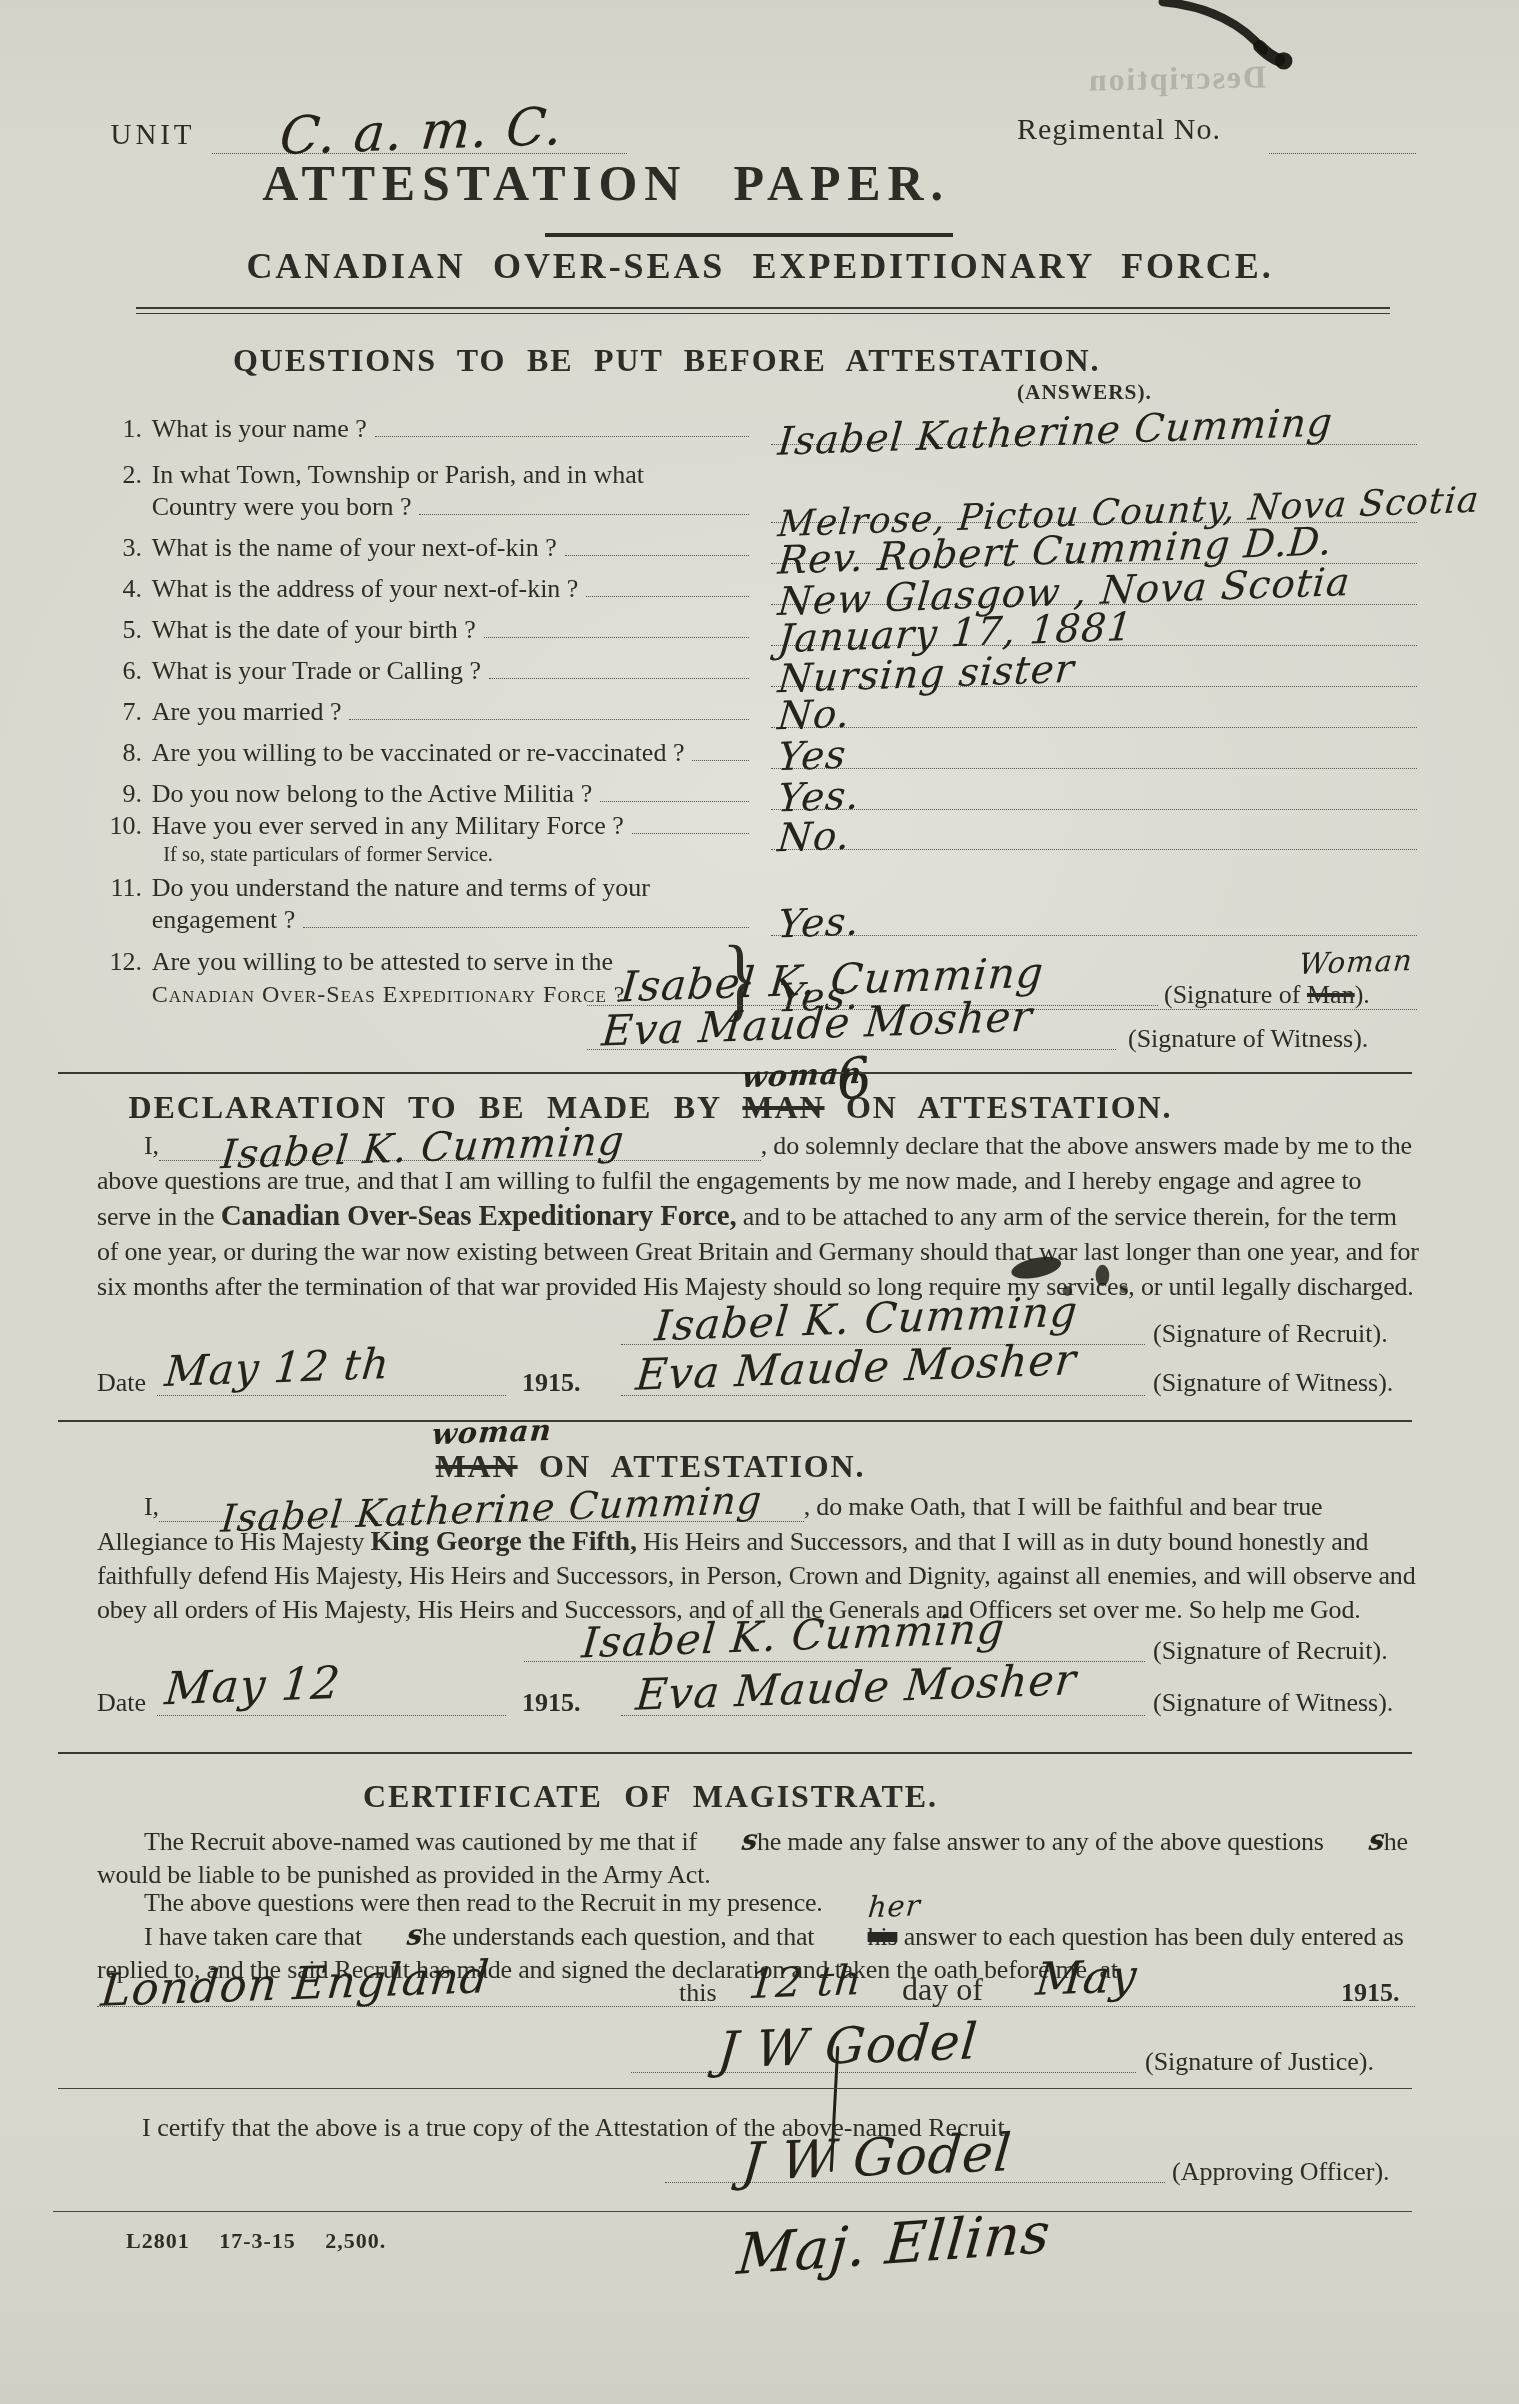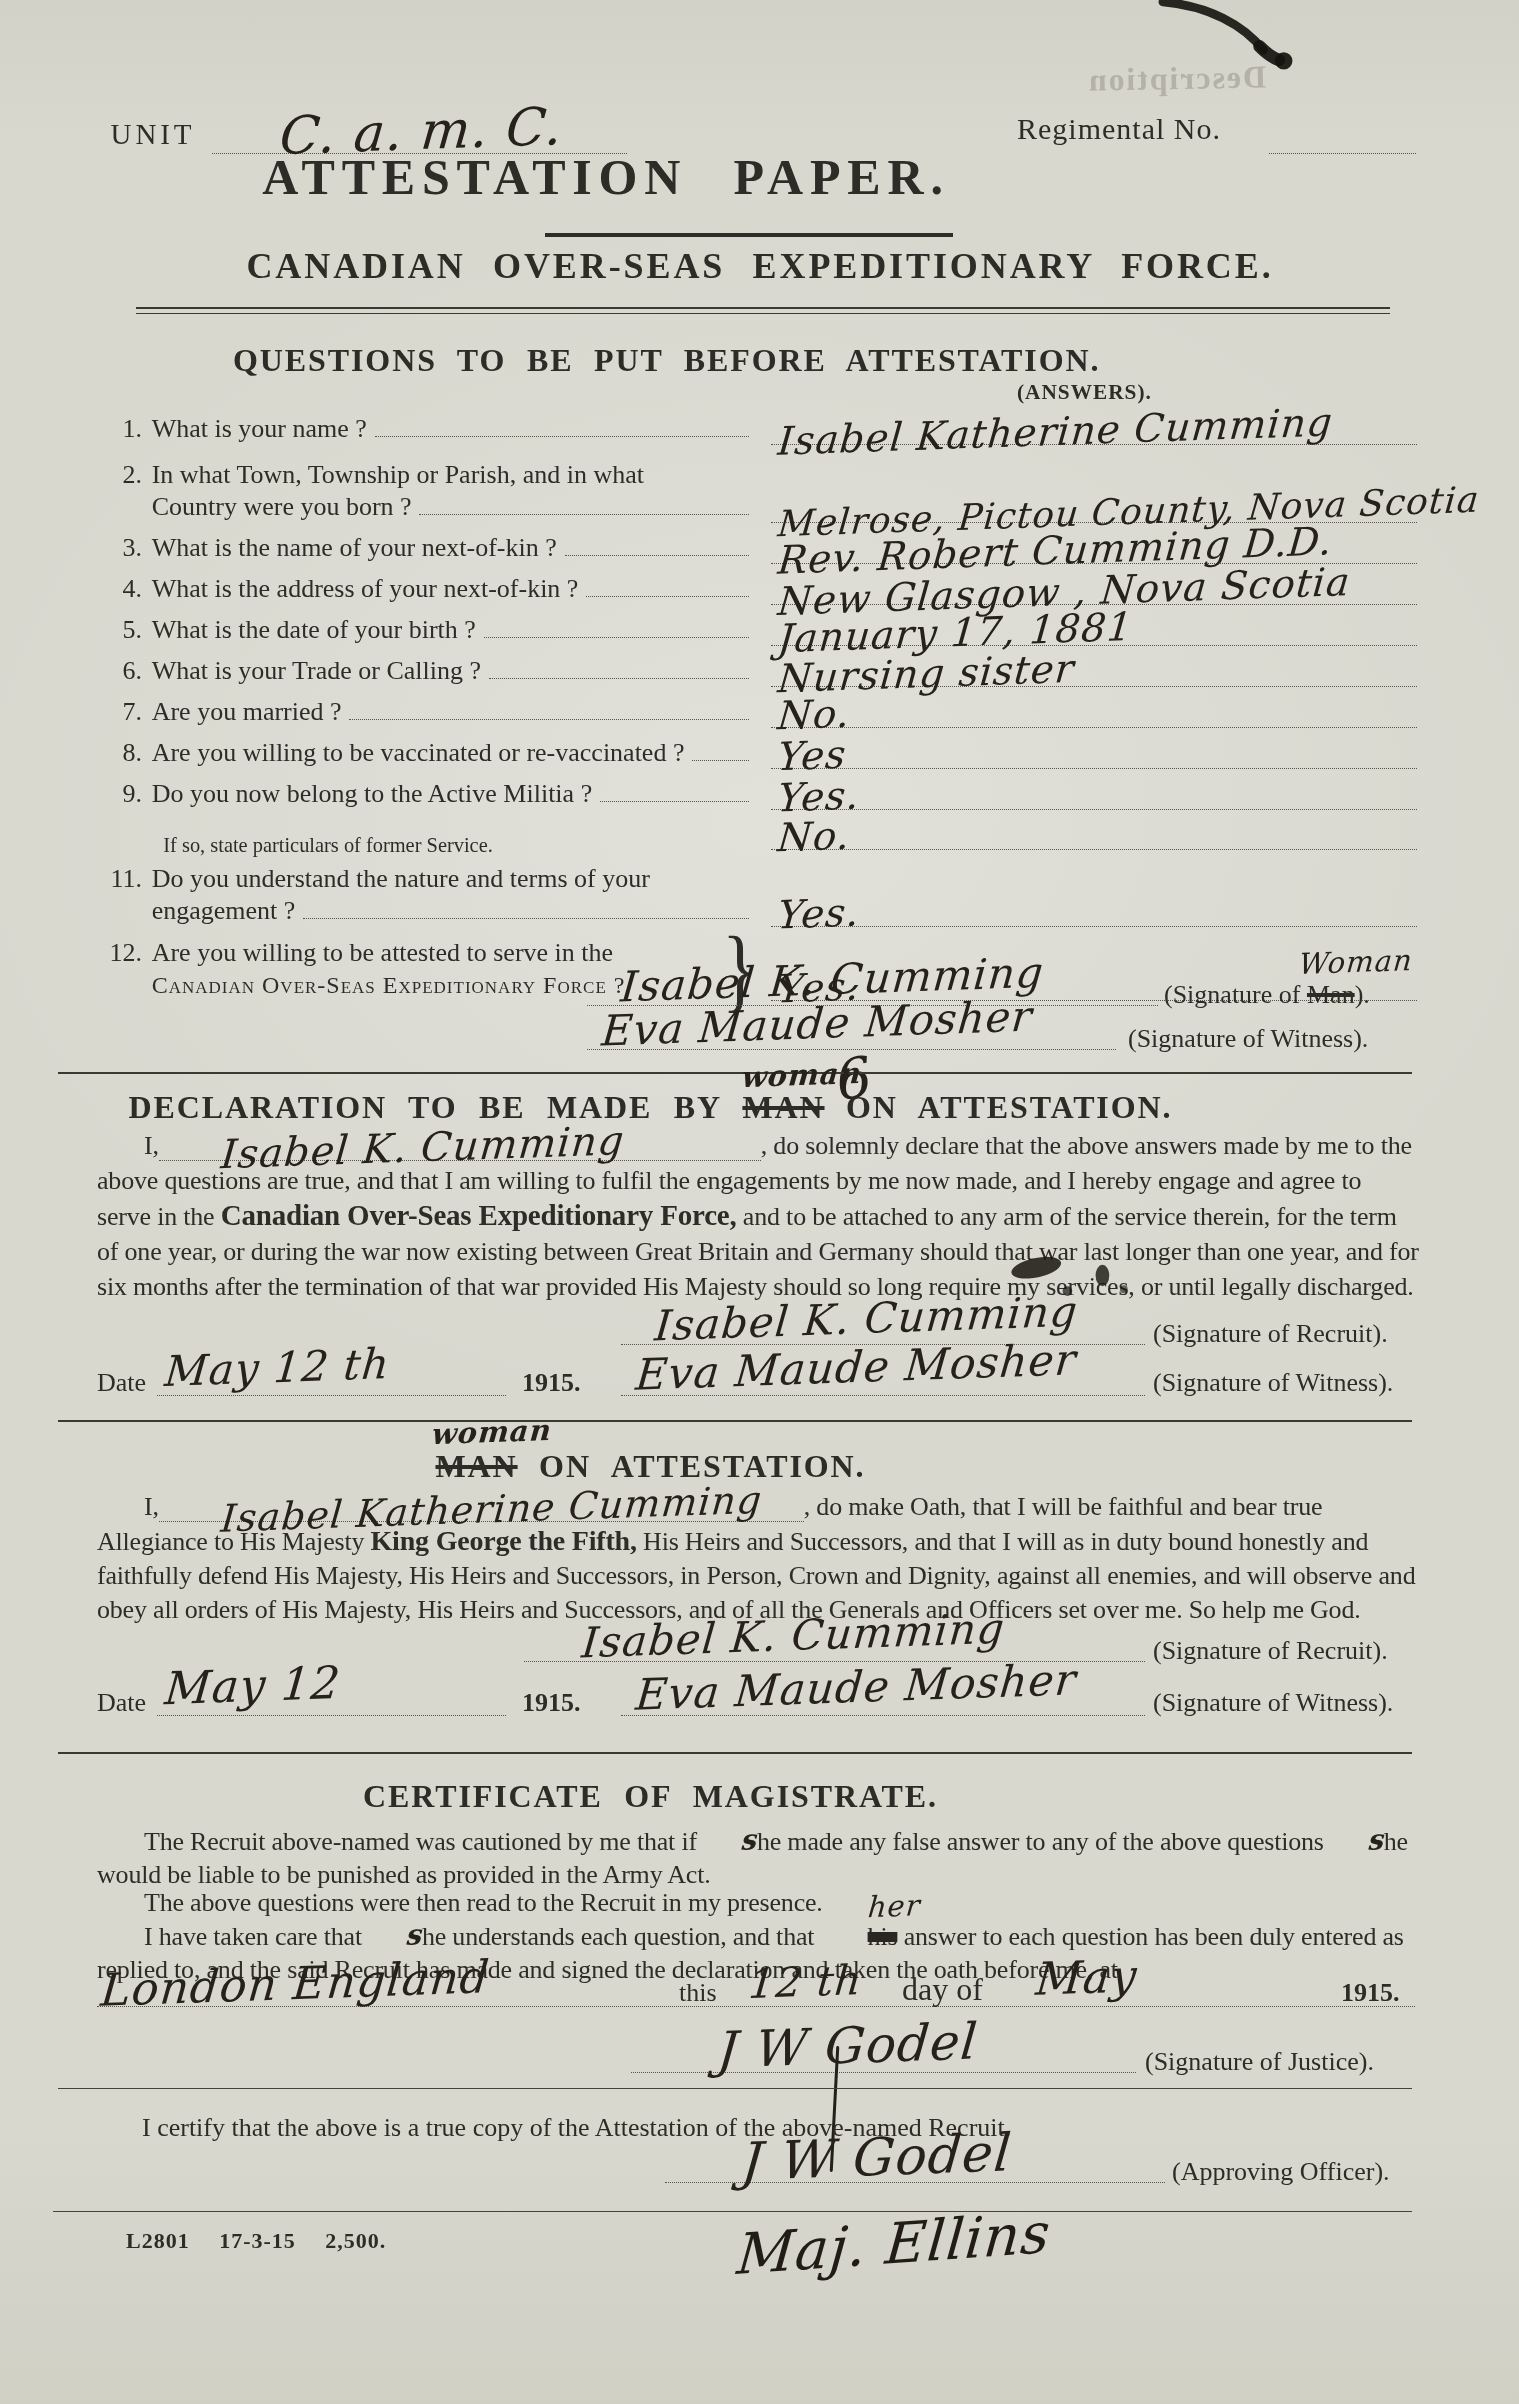--- a/index.html
+++ b/index.html
@@ -27,21 +27,21 @@
   
   .hdr{top:85px;height:78px;}
   .unit-label{position:absolute;left:13.6px;top:33px;font-size:29px;letter-spacing:3.9px;}
   .unit-line{position:absolute;left:115px;top:0;width:415px;height:68px;border-bottom:1.9px dotted #57534a;}
   .unit-line .hw{position:absolute;left:68px;bottom:-7.8px;font-size:52px;}
   .reg-label{position:absolute;left:920px;top:27px;font-size:30px;letter-spacing:1px;}
   .reg-line{position:absolute;left:1172px;top:0;width:147px;height:68px;border-bottom:1.9px dotted #57534a;}
   .ghost{position:absolute;left:1087px;top:60px;font-size:32px;font-weight:bold;
          color:rgba(125,122,106,.38);transform:scaleX(-1) rotate(1deg);letter-spacing:1.9px;}
   
-  .title{top:148px;left:0;width:1212px;text-align:center;font-size:50px;font-weight:bold;
+  .title{top:154px;left:0;width:1212px;text-align:center;font-size:50px;font-weight:bold;
          letter-spacing:6.8px;word-spacing:27px;}
   .title-rule{top:233px;left:545px;width:408px;border-top:4.9px solid #2f2d27;}
   .subtitle{top:245px;left:0;width:1520px;text-align:center;font-size:36px;font-weight:bold;
             letter-spacing:2.9px;word-spacing:15.5px;}
   .dbl-rule{top:307px;left:136px;width:1254px;height:3.9px;border-top:2.9px solid #3c3931;border-bottom:1.9px solid #3c3931;}
   .q-head{top:342px;left:233px;font-size:32px;font-weight:bold;letter-spacing:1.9px;word-spacing:10.7px;position:absolute;}
   .ans-label{top:380px;left:1017px;font-size:21.3px;font-weight:bold;letter-spacing:1px;position:absolute;}
   
   .questions{top:404px;}
   .qrow{display:flex;align-items:flex-end;position:relative;} .r42{min-height:41px;} .r80{min-height:78px;}
@@ -251,20 +251,25 @@
       </div>
         </div>
       <div class="acol">
           <span class="hw">Yes.</span>
         </div>
     </div>
 
     <div class="qrow r48">
       <div class="qcol">
         <div class="qline">
+            <span class="qnum">10.</span>
+            <span class="qt">Have you ever served in any Military Force ?</span>
+            <span class="leaders"></span>
+          </div>
+        <div class="qline">
             <span class="qnum"></span>
             <span class="qsub">If so, state particulars of former Service.</span>
           </div>
       </div>
       <div class="acol toprow">
           <span class="hw">No.</span>
         </div>
     </div>
 
     <div class="qrow r70">

